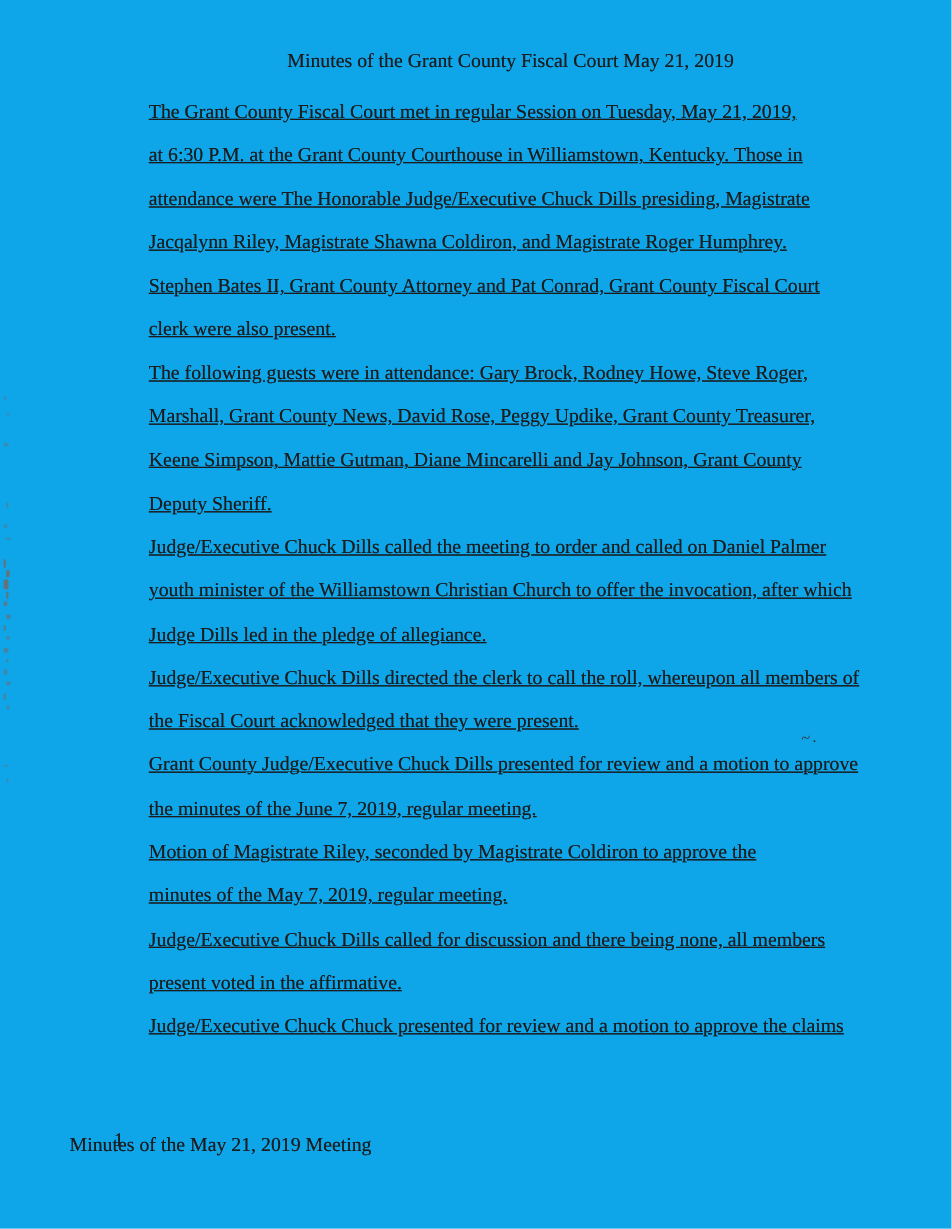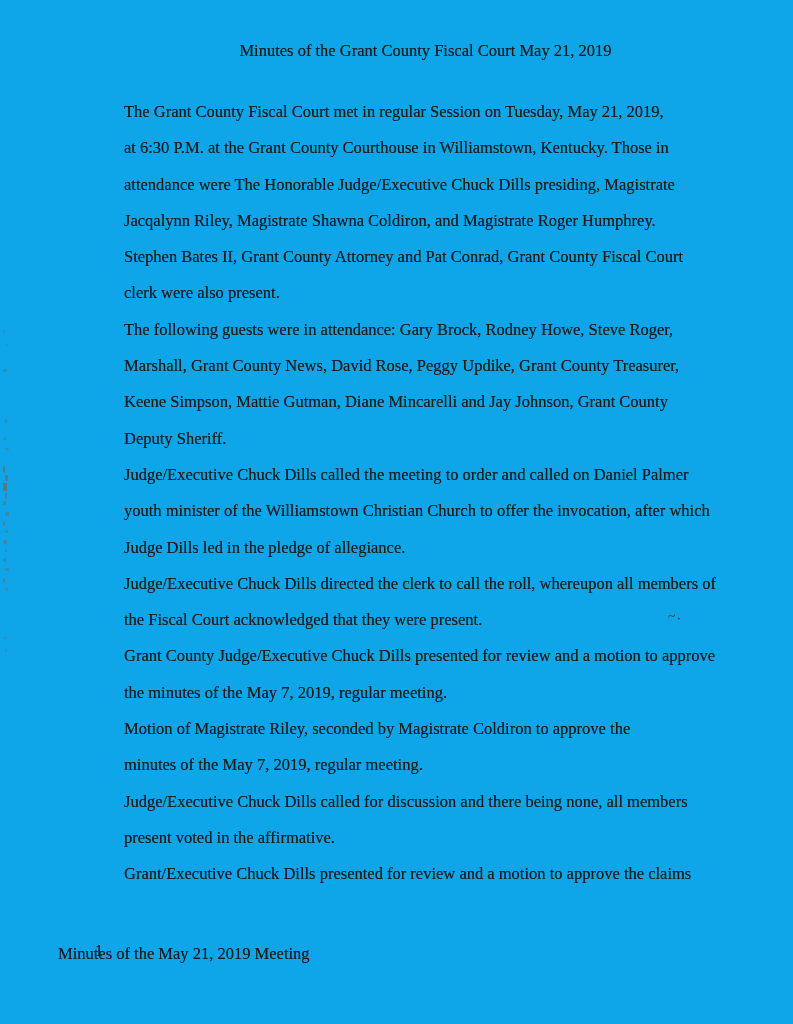--- a/index.html
+++ b/index.html
@@ -23,23 +23,24 @@
     position: absolute;
     top: 41px;
     left: 58px;
     right: 0;
     text-align: center;
     font-size: 16.5px;
     white-space: nowrap;
   }
   .doc-body {
     position: absolute;
-    top: 94px;
+    top: 75px;
     left: 124px;
     width: 600px;
+    text-decoration: underline;
   }
   .doc-line {
     height: 36.3px;
     line-height: 36.3px;
     font-size: 16.5px;
     white-space: nowrap;
     text-shadow: 0 0 0.5px rgba(15, 15, 15, 0.65);
   }
   .footer-page-num {
     position: absolute;
@@ -88,26 +89,26 @@
       <div class="doc-line">The following guests were in attendance: Gary Brock, Rodney Howe, Steve Roger,</div>
       <div class="doc-line">Marshall, Grant County News, David Rose, Peggy Updike, Grant County Treasurer,</div>
       <div class="doc-line">Keene Simpson, Mattie Gutman, Diane Mincarelli  and Jay Johnson, Grant County</div>
       <div class="doc-line">Deputy Sheriff.</div>
       <div class="doc-line">Judge/Executive Chuck Dills called the meeting to order and called on Daniel Palmer</div>
       <div class="doc-line">youth minister of the Williamstown Christian Church to offer the invocation, after which</div>
       <div class="doc-line">Judge Dills led in the pledge of allegiance.</div>
       <div class="doc-line">Judge/Executive Chuck Dills directed the clerk to call the roll, whereupon all members of</div>
       <div class="doc-line">the Fiscal Court acknowledged that they were present.</div>
       <div class="doc-line">Grant County Judge/Executive Chuck Dills presented for review and a motion to approve</div>
-      <div class="doc-line">the minutes of the May 7, 2019, regular meeting.</div>
+      <div class="doc-line">the minutes of the June 7, 2019, regular meeting.</div>
       <div class="doc-line">Motion of Magistrate Riley, seconded by Magistrate Coldiron to approve the</div>
       <div class="doc-line">minutes of the May 7, 2019, regular meeting.</div>
       <div class="doc-line">Judge/Executive Chuck Dills called for discussion and there being none, all members</div>
       <div class="doc-line">present voted in the affirmative.</div>
-      <div class="doc-line">Grant/Executive Chuck Dills presented for review and a motion to approve the claims</div>
+      <div class="doc-line">Judge/Executive Chuck Chuck presented for review and a motion to approve the claims</div>
     </div>
 
   <div id="artifact-layer">
       <div class="artifact" style="top: 330px; left: 3px; width: 1.5px; height: 3px; opacity: 0.45;"></div>
       <div class="artifact" style="top: 344px; left: 5px; width: 2.5px; height: 2px; opacity: 0.35;"></div>
       <div class="artifact" style="top: 369px; left: 3px; width: 3.5px; height: 3px; opacity: 0.4;"></div>
       <div class="artifact" style="top: 419px; left: 5px; width: 1.5px; height: 4px; opacity: 0.5;"></div>
       <div class="artifact" style="top: 437px; left: 3px; width: 2.5px; height: 3px; opacity: 0.45;"></div>
       <div class="artifact" style="top: 448px; left: 5px; width: 3.5px; height: 2px; opacity: 0.4;"></div>
       <div class="artifact" style="top: 466px; left: 3px; width: 1.5px; height: 7px; opacity: 0.8;"></div>

